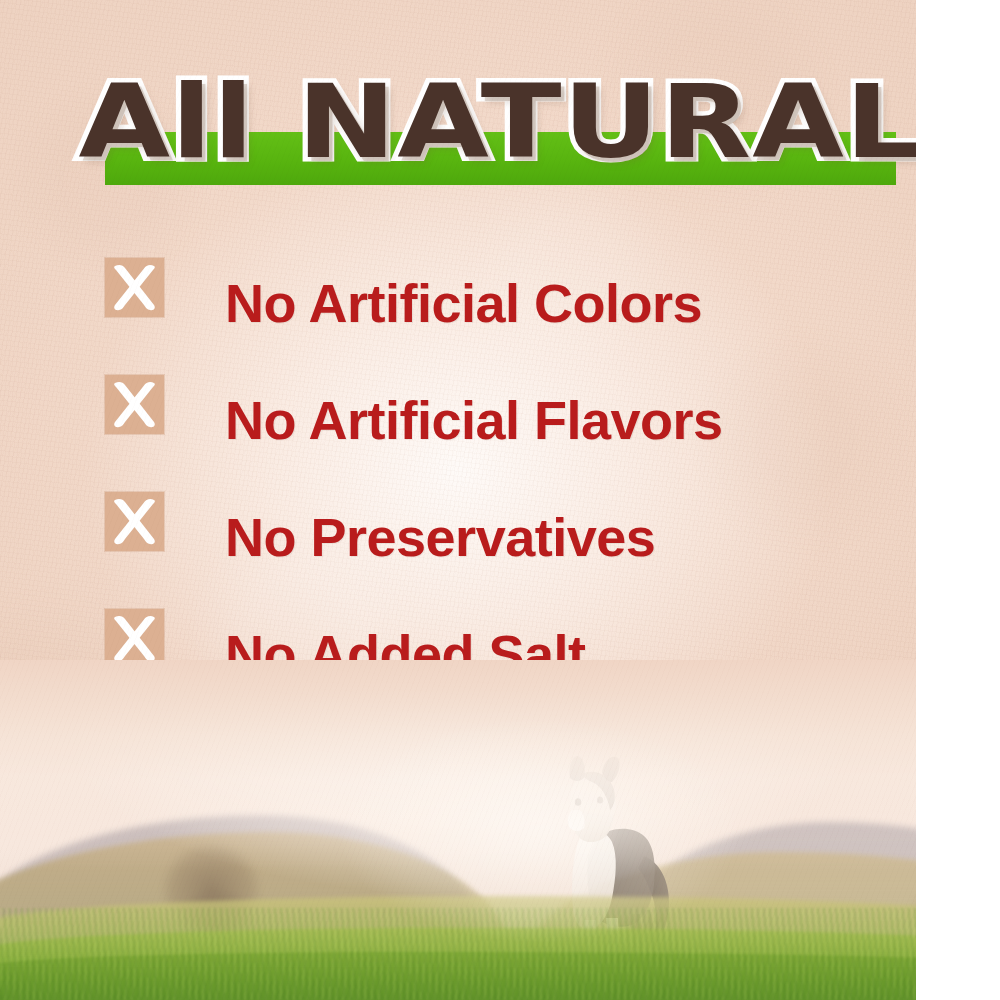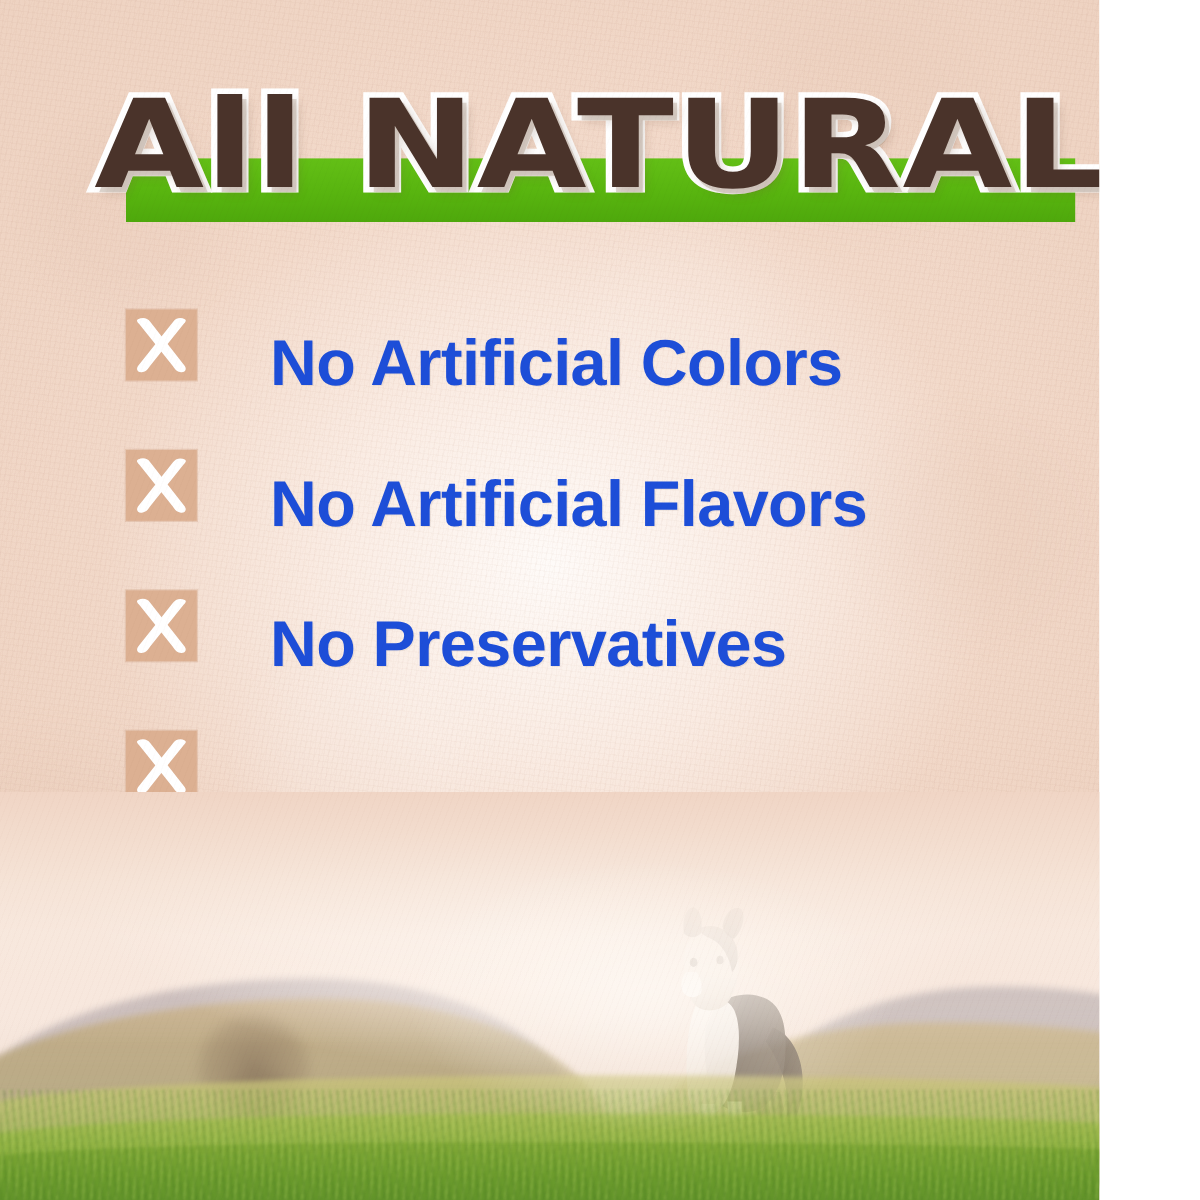--- a/index.html
+++ b/index.html
@@ -119,21 +119,21 @@
     box-shadow: 0 0 0 1px rgba(205,160,130,0.35);
   }
   .check-box svg { display: block; }
   .claim-label {
     margin-left: 61px;
     font-family: "Liberation Sans", sans-serif;
     font-weight: bold;
     font-size: 54px;
     line-height: 59px;
     letter-spacing: -0.5px;
-    color: #1d4ed8;
+    color: #b91c1c;
     white-space: nowrap;
     text-shadow: 1px 1px 0 rgba(120,100,90,0.10);
     margin-top: 32px;
   }
 
   
   .photo {
     position: absolute;
     left: 0;
     top: 660px;
@@ -384,20 +384,21 @@
       <div class="claim-label">No Preservatives</div>
     </div>
 
     <div class="claim-row">
       <div class="check-box">
         <svg width="59" height="59" viewBox="0 0 59 59" aria-hidden="true">
           <path d="M10 8 C14 6 18 7 20 10 L49 47 C51 50 49 53 45 52 C42 51.4 41 50 39 47 L11 12 C9 10 8.5 8.8 10 8 Z" fill="#ffffff"></path>
           <path d="M49 8 C45 6 41 7.5 39 10.5 L10 47 C8 50 10 53 14 52 C17 51.4 18 50 20 47 L48 12 C50 10 50.5 8.8 49 8 Z" fill="#ffffff"></path>
         </svg>
       </div>
+      <div class="claim-label">No Added Salt</div>
     </div>
 
   </div>
 
   <div class="photo">
     <div class="photo-sky"></div>
     <div class="hill-far-left"></div>
     <div class="hill-far-right"></div>
     <div class="hill-mid-left"></div>
     <div class="hill-mid-right"></div>

